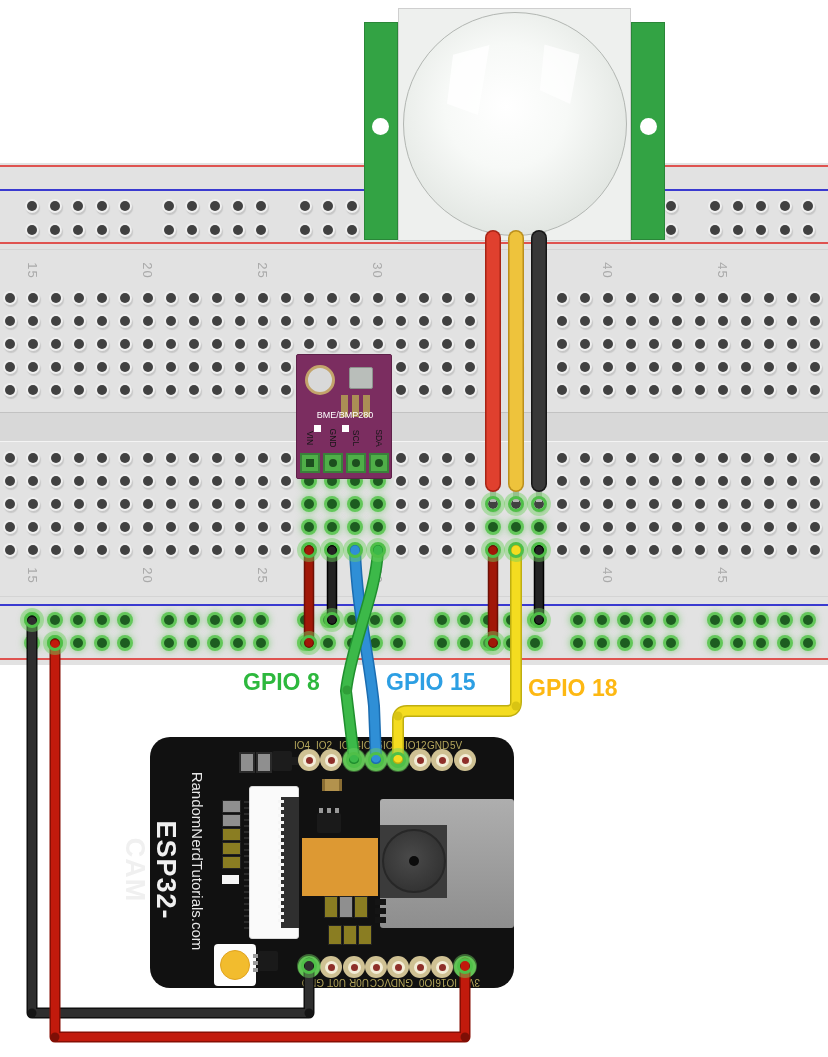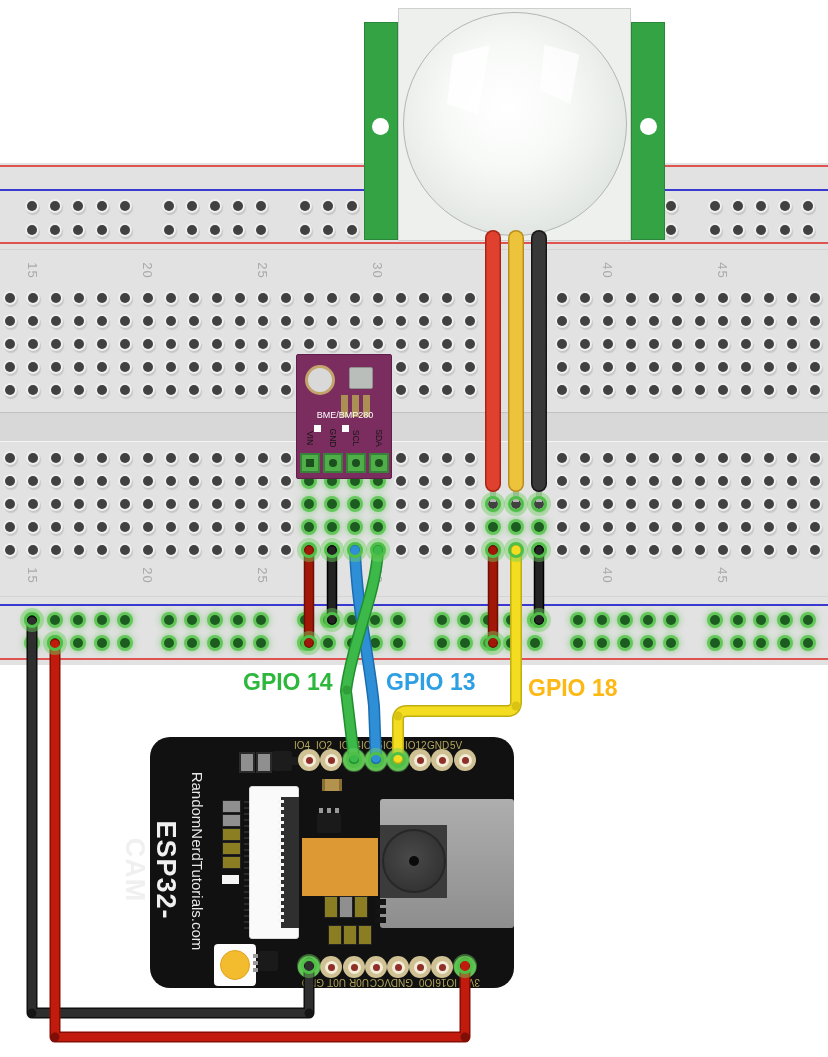--- a/index.html
+++ b/index.html
@@ -709,22 +709,22 @@
         <div class="pin" style="left: 281px; top: 219px; background: rgb(207, 193, 147);">
           <div class="pin-ring"></div>
           <div class="pin-dot"></div>
         </div>
         <div class="pinlab flip" style="left: 277px; top: 240px;">IO16</div>
         <div class="pin" style="left: 304px; top: 219px; background: rgb(88, 185, 77);"></div>
         <div class="pinlab flip" style="left: 300px; top: 240px;">3V3</div>
       </div>
   </div>
 
-  <div class="gpio" style="left: 243px; top: 669px; color: rgb(45, 184, 61);">GPIO 14</div>
-  <div class="gpio" style="left: 386px; top: 669px; color: rgb(45, 159, 227);">GPIO 13</div>
+  <div class="gpio" style="left: 243px; top: 669px; color: rgb(45, 184, 61);">GPIO 8</div>
+  <div class="gpio" style="left: 386px; top: 669px; color: rgb(45, 159, 227);">GPIO 15</div>
   <div class="gpio" style="left: 528px; top: 675px; color: rgb(253, 184, 19);">GPIO 18</div>
 
   <svg class="wires" width="828" height="1057" viewBox="0 0 828 1057">
       <path d="M493 484 L493 502" stroke="#b4b4b4" stroke-width="6" fill="none" stroke-linecap="butt" stroke-linejoin="round"></path>
       <path d="M516 484 L516 502" stroke="#b4b4b4" stroke-width="6" fill="none" stroke-linecap="butt" stroke-linejoin="round"></path>
       <path d="M539 484 L539 502" stroke="#b4b4b4" stroke-width="6" fill="none" stroke-linecap="butt" stroke-linejoin="round"></path>
       <path d="M493 238 L493 484" stroke="#a82415" stroke-width="16" fill="none" stroke-linecap="round" stroke-linejoin="round"></path>
       <path d="M493 238 L493 484" stroke="#e0402e" stroke-width="13" fill="none" stroke-linecap="round" stroke-linejoin="round"></path>
       <path d="M516 238 L516 484" stroke="#bb8f1c" stroke-width="16" fill="none" stroke-linecap="round" stroke-linejoin="round"></path>
       <path d="M516 238 L516 484" stroke="#eec33c" stroke-width="13" fill="none" stroke-linecap="round" stroke-linejoin="round"></path>

